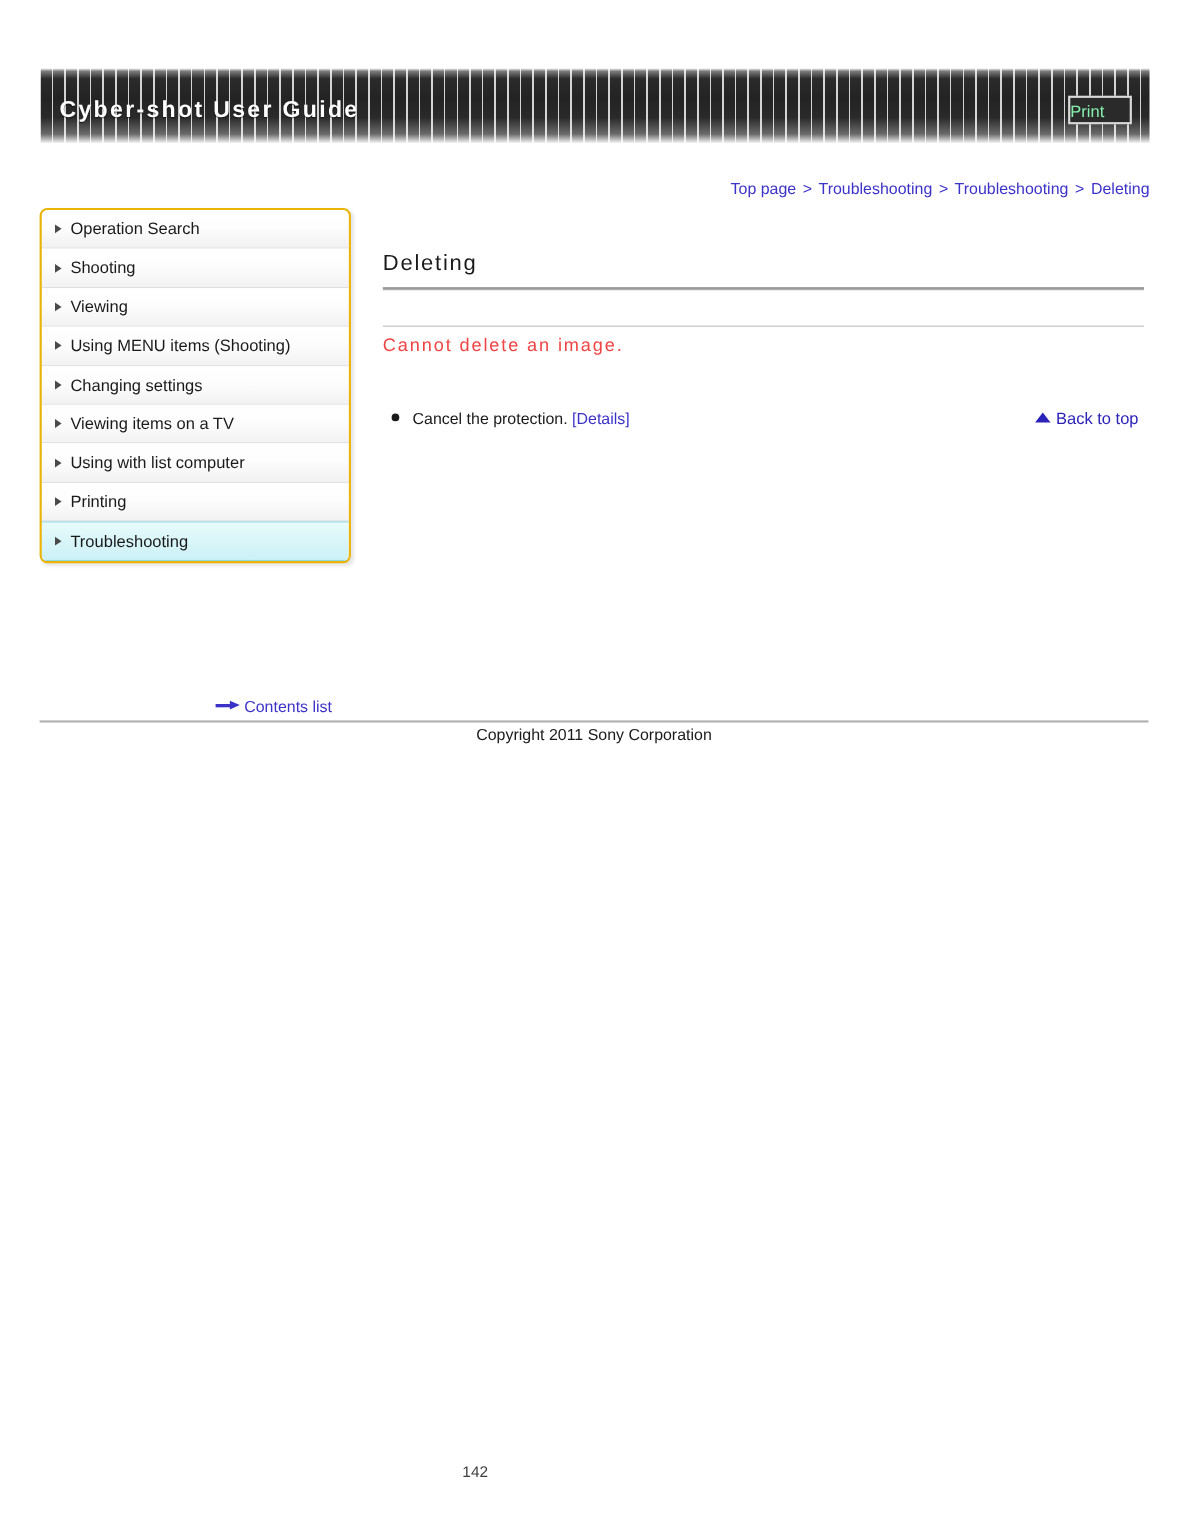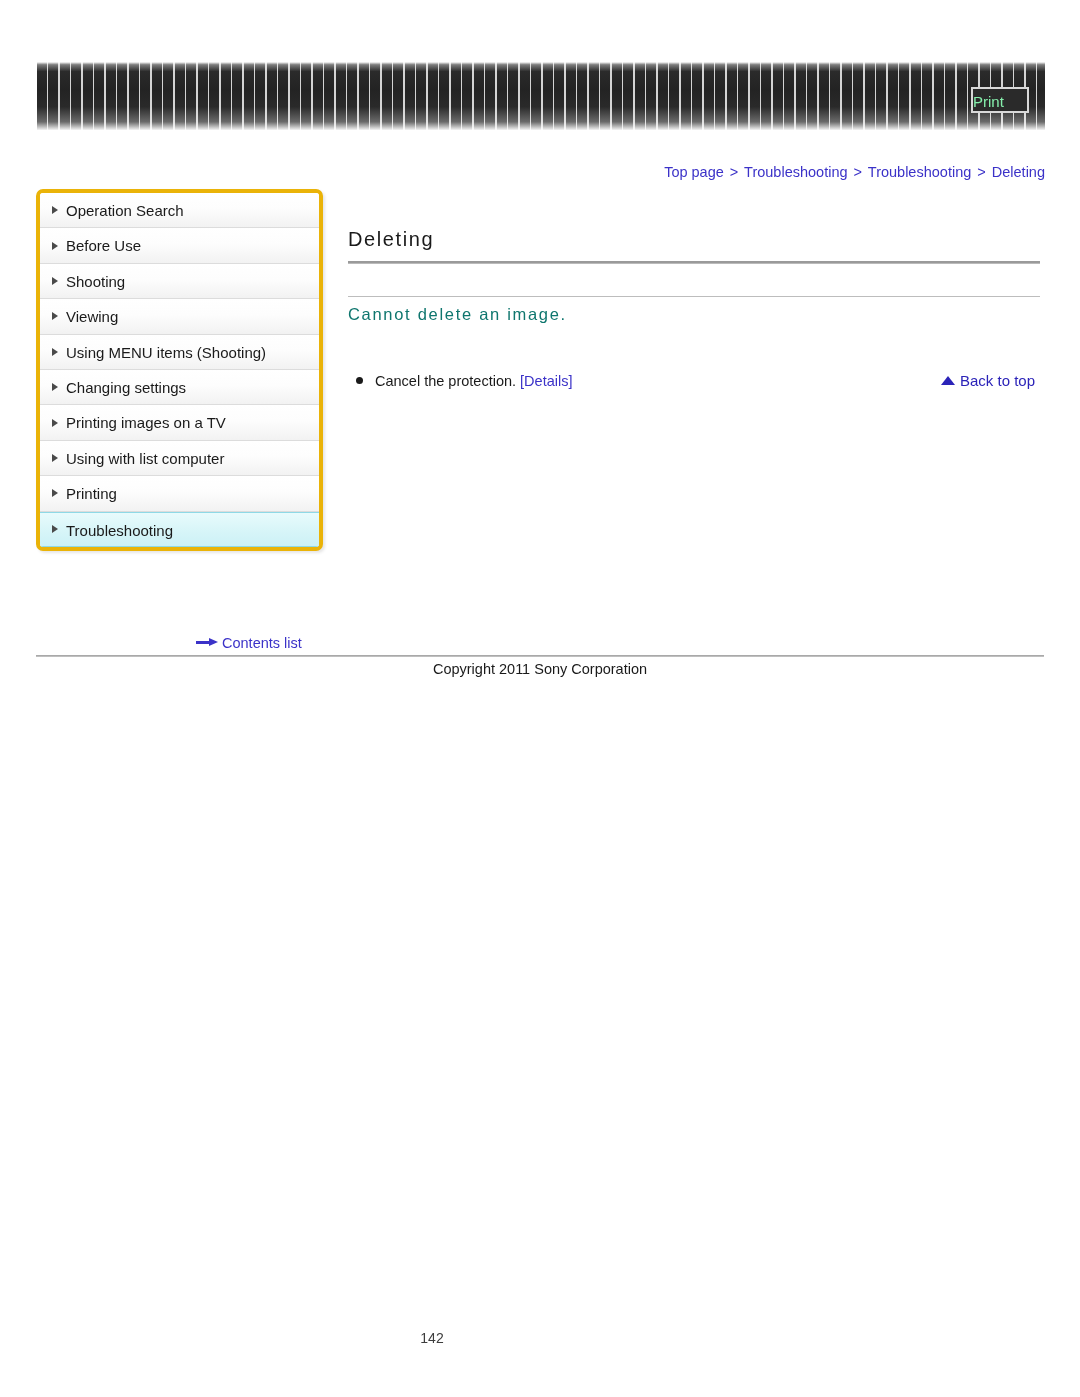--- a/index.html
+++ b/index.html
@@ -87,21 +87,21 @@
   }
   .breadcrumb .crumb { color: #3b32c8; }
   .breadcrumb .sep { color: #3b32c8; padding: 0 2px; }
 
   
   .sidebar {
     position: absolute;
     left: 36px;
     top: 189px;
     width: 279px;
-    border: 4px solid #eab308;
+    border: 2px solid #eab308;
     border-radius: 7px;
     background: #ffffff;
     box-shadow: 2px 2px 3px rgba(0,0,0,0.10);
     overflow: hidden;
   }
   .nav-item {
     position: relative;
     height: 35.4px;
     line-height: 35.4px;
     padding-left: 26px;
@@ -191,21 +191,21 @@
     top: 296px;
     width: 692px;
     height: 1px;
     background: #bdbdbd;
   }
   .section-heading {
     position: absolute;
     left: 348px;
     top: 305px;
     font-size: 16.5px;
-    color: #0f766e;
+    color: #ef4444;
     letter-spacing: 1.7px;
     white-space: nowrap;
   }
   .bullet-row {
     position: absolute;
     left: 356px;
     top: 341px;
     font-size: 14.5px;
     color: #1a1a1a;
     white-space: nowrap;
@@ -272,61 +272,58 @@
     font-size: 14px;
     color: #3d3d3d;
   }
 </style>
 </head>
 <body>
 
 <div class="page">
 
   <div class="banner">
+    <div class="banner-title">Cyber-shot User Guide</div>
     <div class="print-button">Print</div>
   </div>
 
   <div class="breadcrumb">
     <span class="crumb">Top page</span>
     <span class="sep">&gt;</span>
     <span class="crumb">Troubleshooting</span>
     <span class="sep">&gt;</span>
     <span class="crumb">Troubleshooting</span>
     <span class="sep">&gt;</span>
     <span class="crumb">Deleting</span>
   </div>
 
   <div class="sidebar">
     <div class="nav-item">
       <span class="nav-arrow"></span>
       <span>Operation Search</span>
     </div>
     <div class="nav-item">
       <span class="nav-arrow"></span>
-      <span>Before Use</span>
-    </div>
-    <div class="nav-item">
-      <span class="nav-arrow"></span>
       <span>Shooting</span>
     </div>
     <div class="nav-item">
       <span class="nav-arrow"></span>
       <span>Viewing</span>
     </div>
     <div class="nav-item">
       <span class="nav-arrow"></span>
       <span>Using MENU items (Shooting)</span>
     </div>
     <div class="nav-item">
       <span class="nav-arrow"></span>
       <span>Changing settings</span>
     </div>
     <div class="nav-item">
       <span class="nav-arrow"></span>
-      <span>Printing images on a TV</span>
+      <span>Viewing items on a TV</span>
     </div>
     <div class="nav-item">
       <span class="nav-arrow"></span>
       <span>Using with list computer</span>
     </div>
     <div class="nav-item">
       <span class="nav-arrow"></span>
       <span>Printing</span>
     </div>
     <div class="nav-item active">

